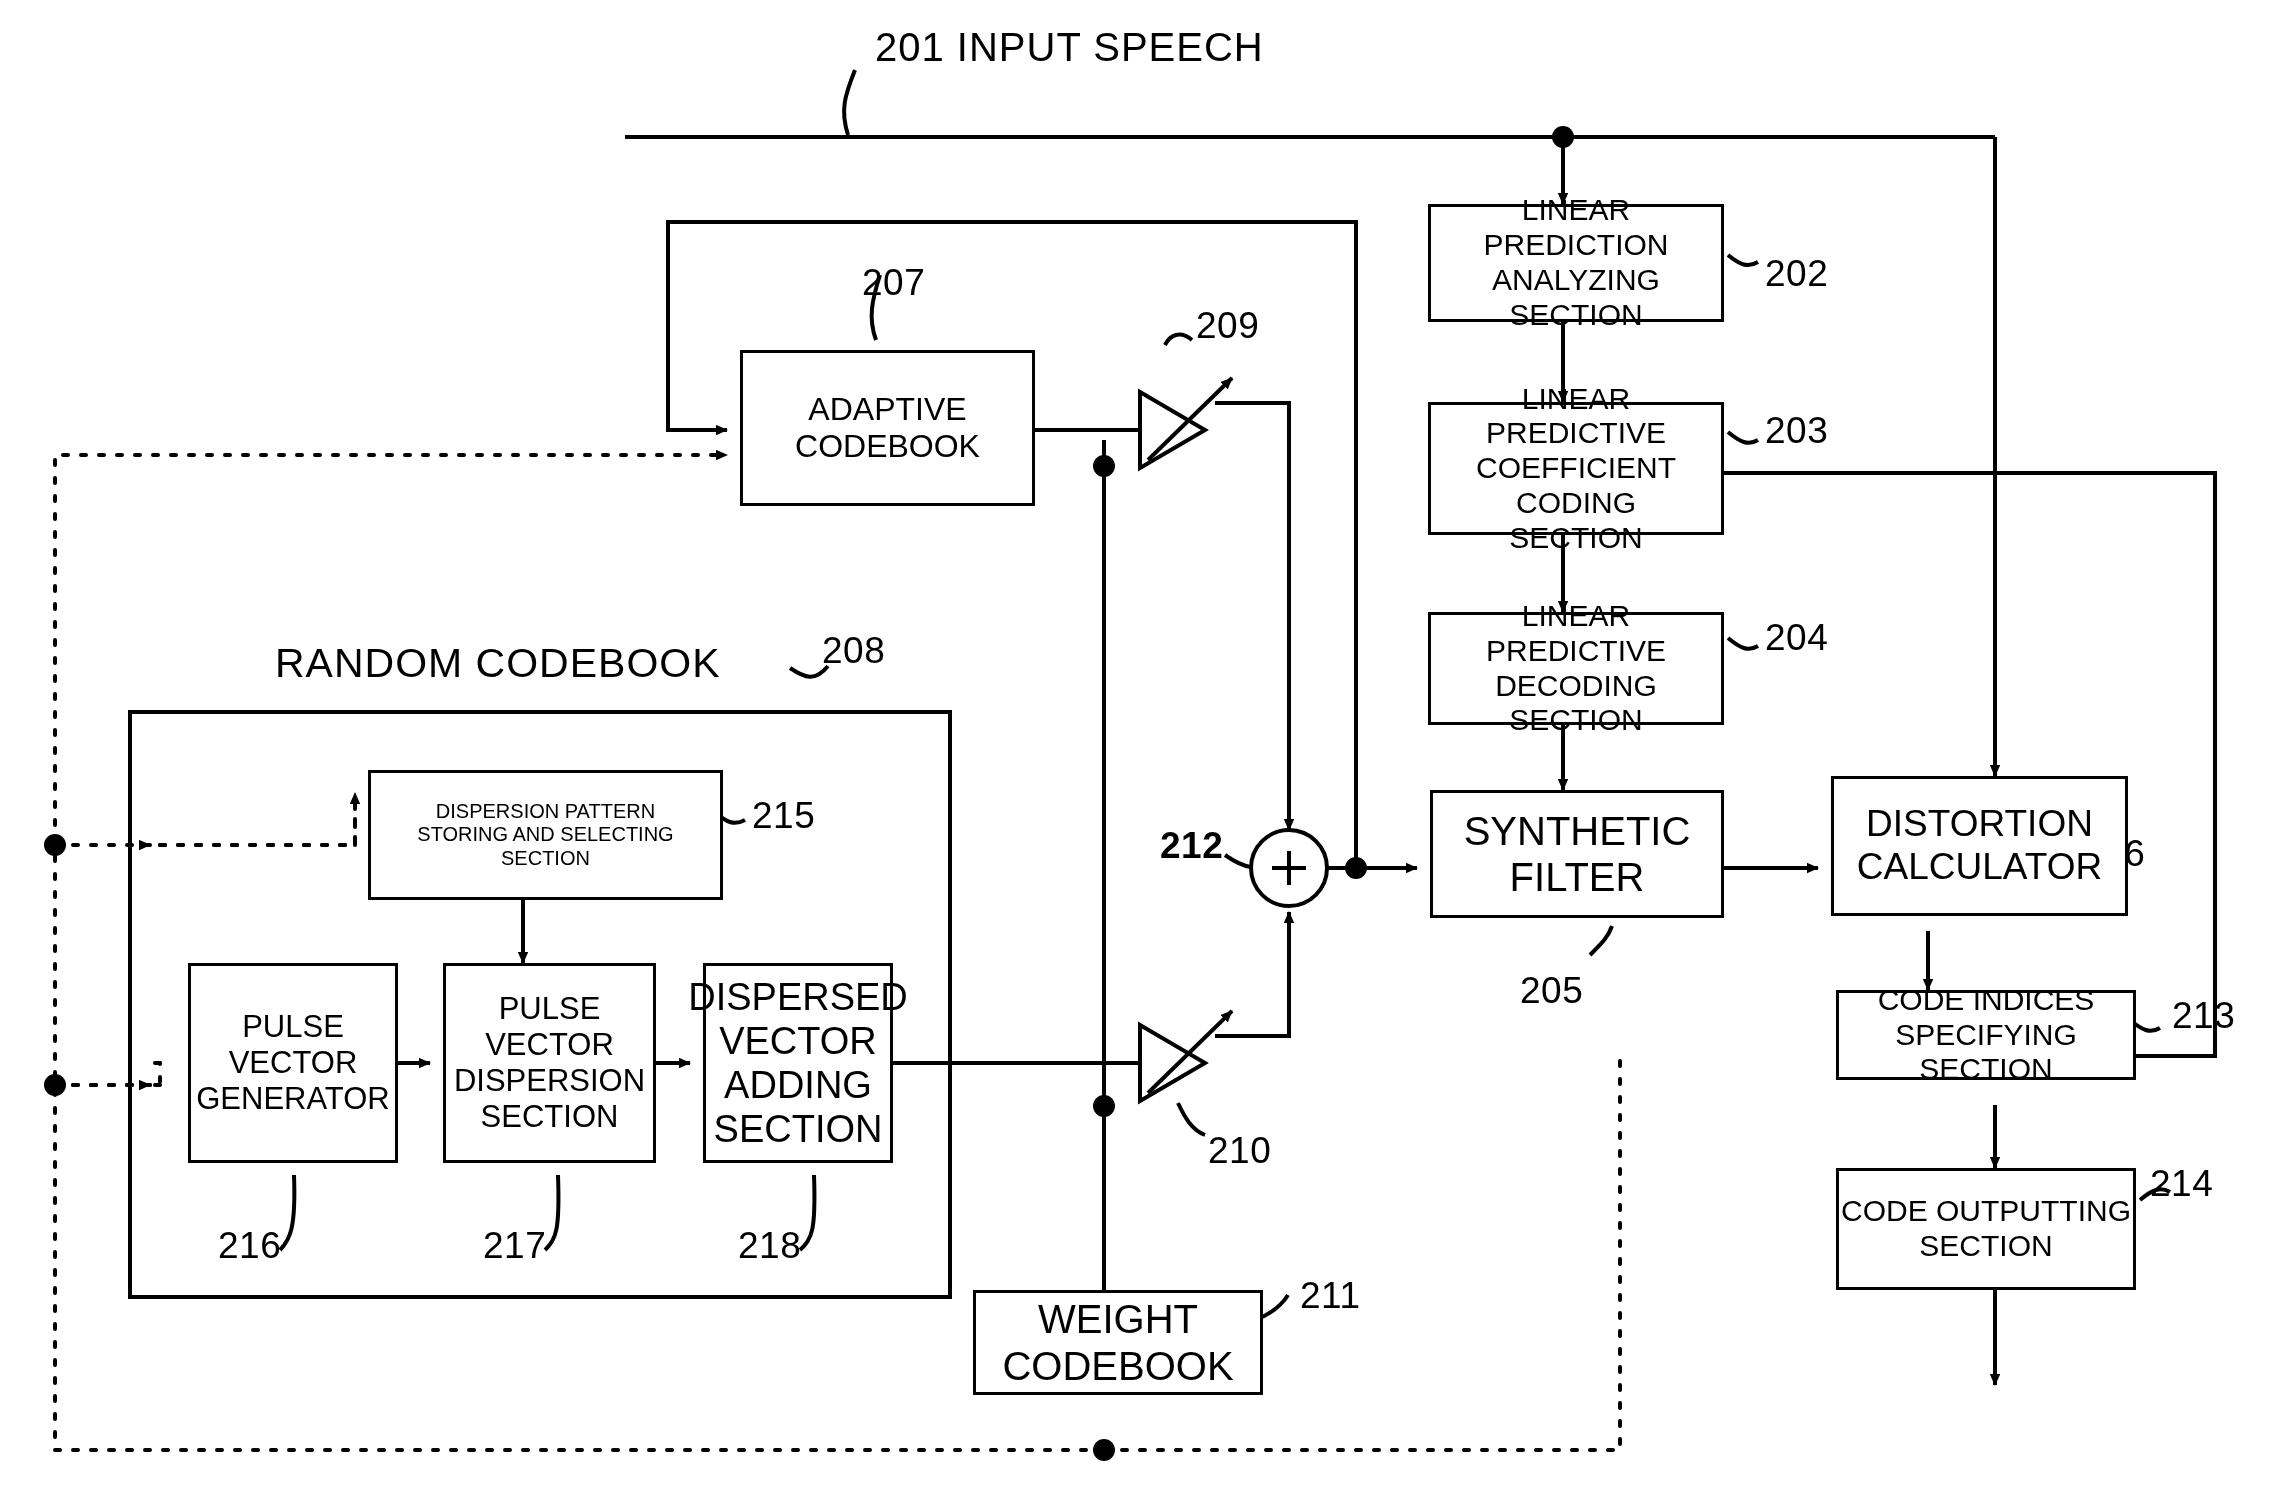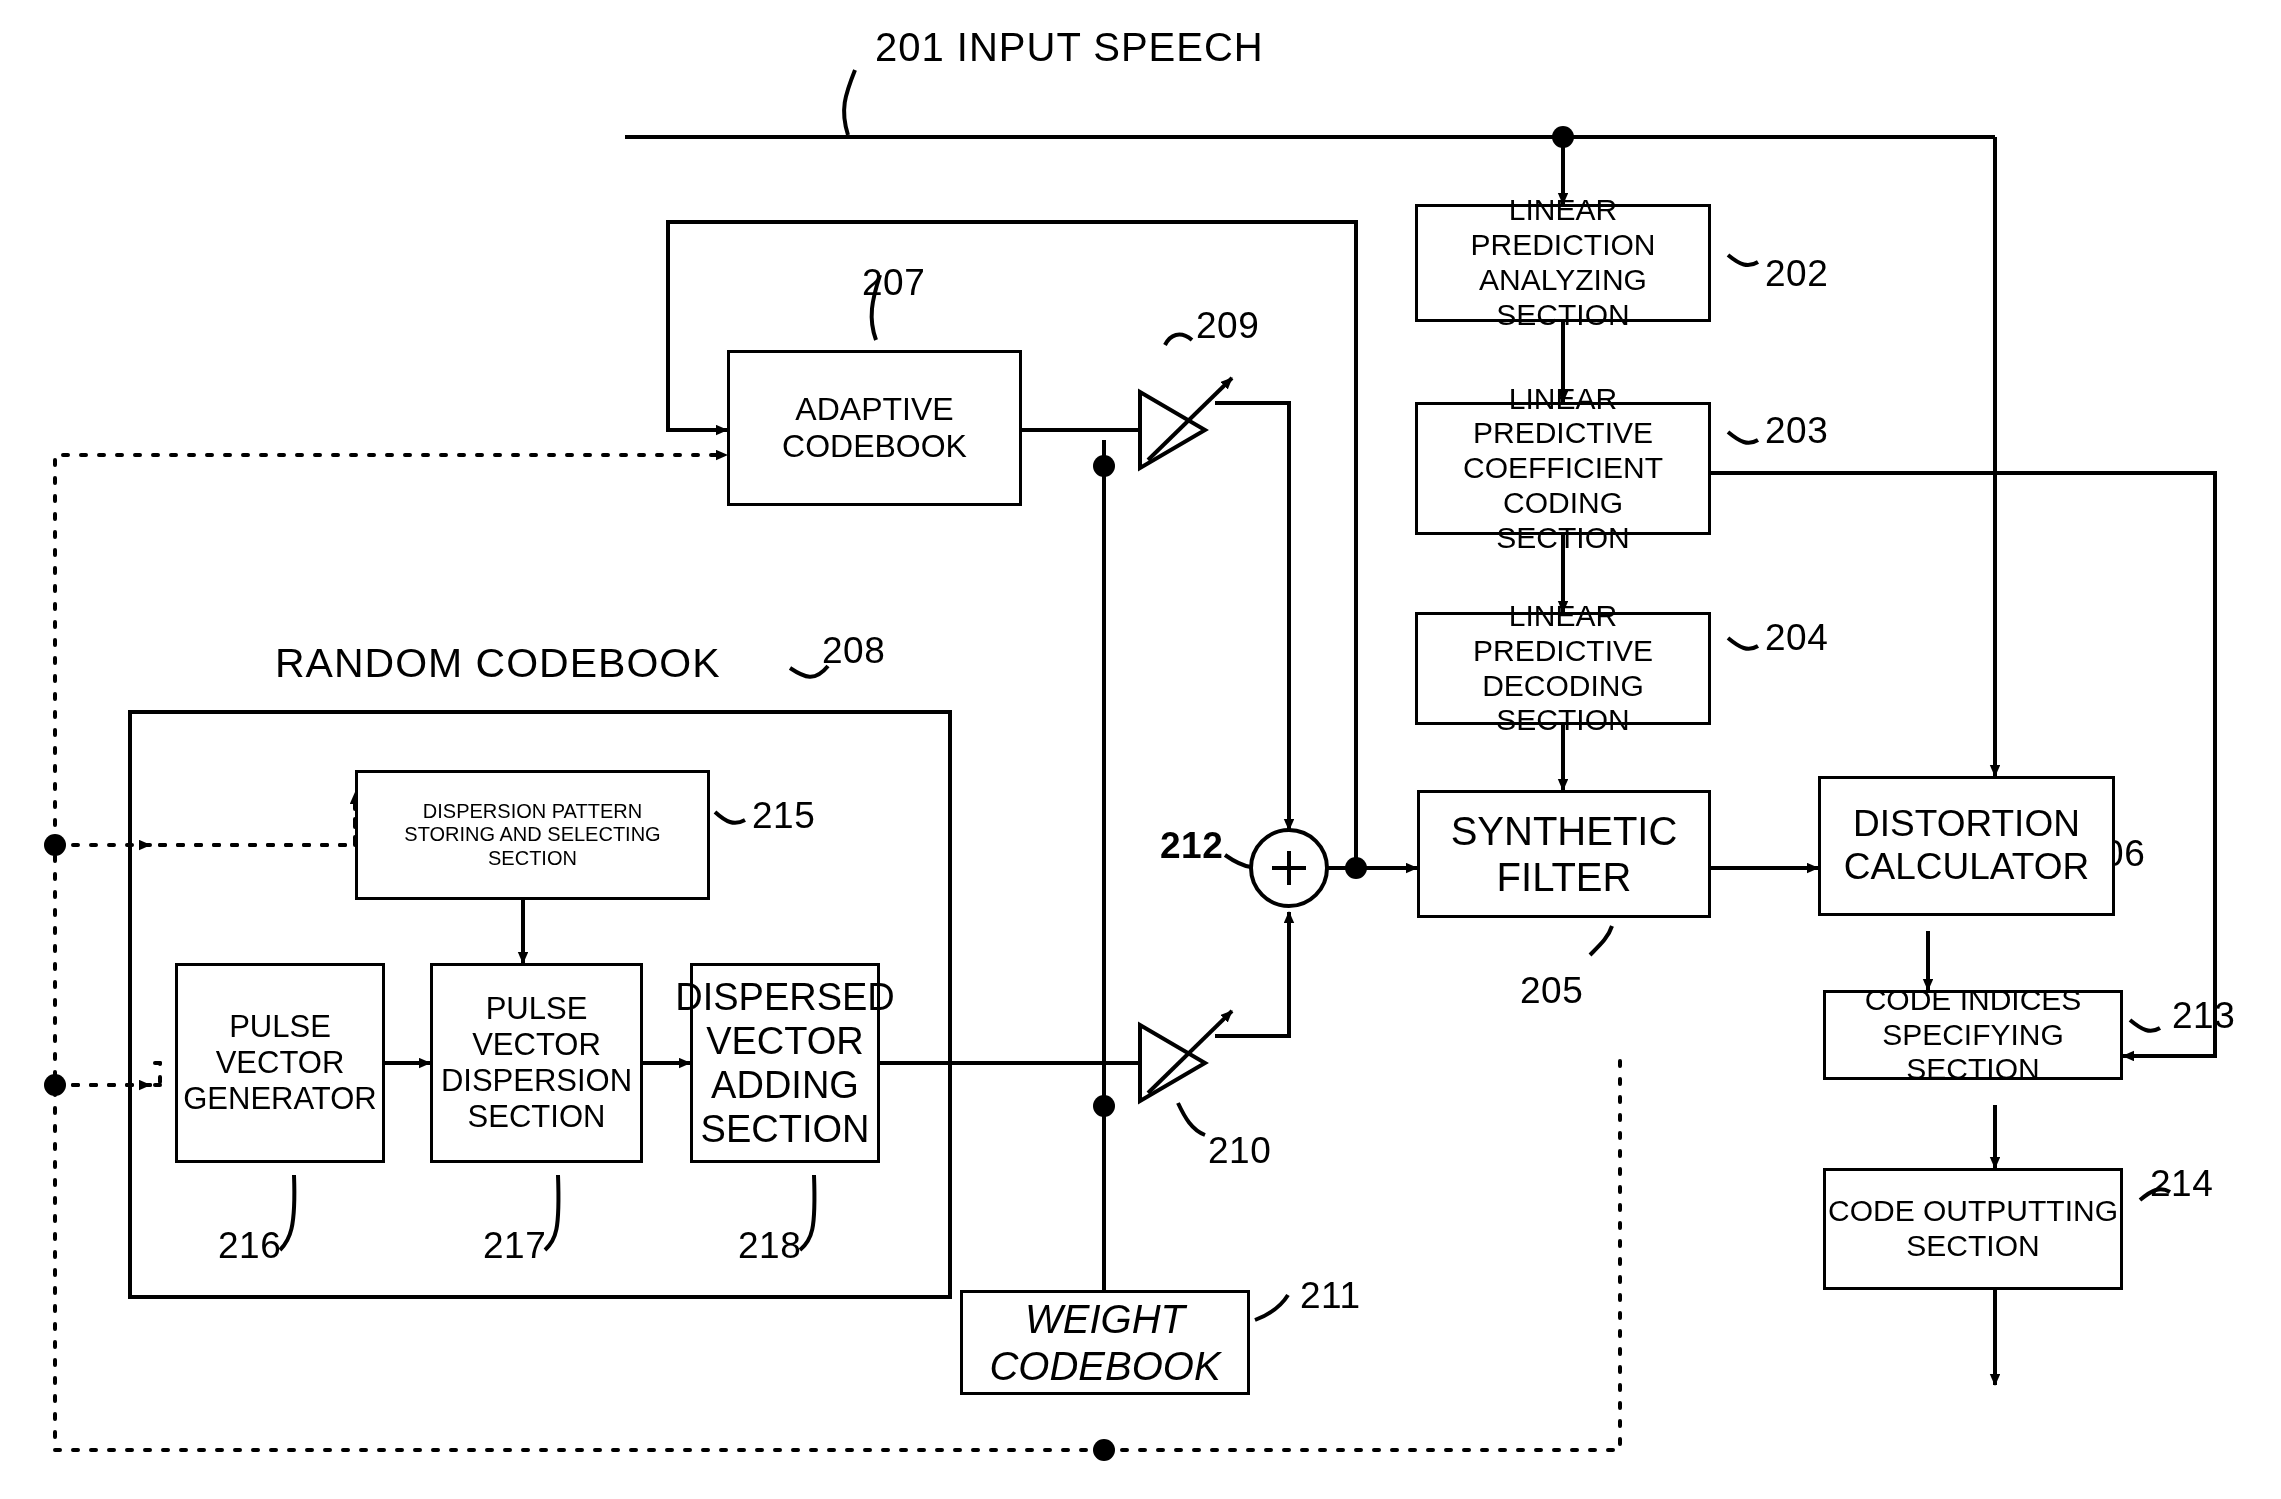--- a/index.html
+++ b/index.html
@@ -30,20 +30,21 @@
     position: absolute;
     border: 3px solid #000;
     background: #fff;
     display: flex;
     align-items: center;
     justify-content: center;
     text-align: center;
     line-height: 1.16;
     box-sizing: border-box;
     white-space: pre-line;
+    margin-left: 13px;
   }
   .num {
     position: absolute;
     font-size: 37px;
     letter-spacing: 0.5px;
   }
   .title-lbl {
     position: absolute;
     font-size: 40px;
     letter-spacing: 1px;
@@ -242,16 +243,16 @@
   <div class="box" style="left:430px; top:963px; width:213px; height:200px; font-size:31px;">PULSE
 VECTOR
 DISPERSION
 SECTION</div>
 
   <div class="box" style="left:690px; top:963px; width:190px; height:200px; font-size:38px;">DISPERSED
 VECTOR
 ADDING
 SECTION</div>
 
-  <div class="box" style="left:960px; top:1290px; width:290px; height:105px; font-size:40px;font-style:italic;">WEIGHT
+  <div class="box" style="left:960px; top:1290px; width:290px; height:105px; font-size:40px;">WEIGHT
 CODEBOOK</div>
 
 </div>
 
 </body></html>

